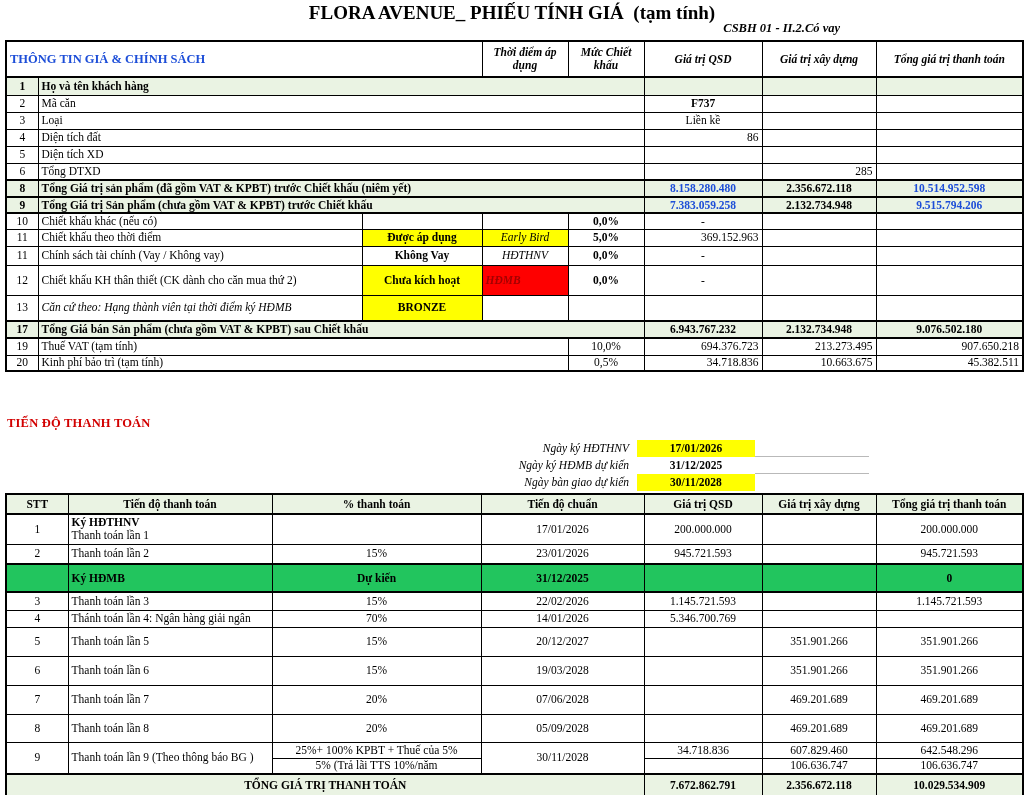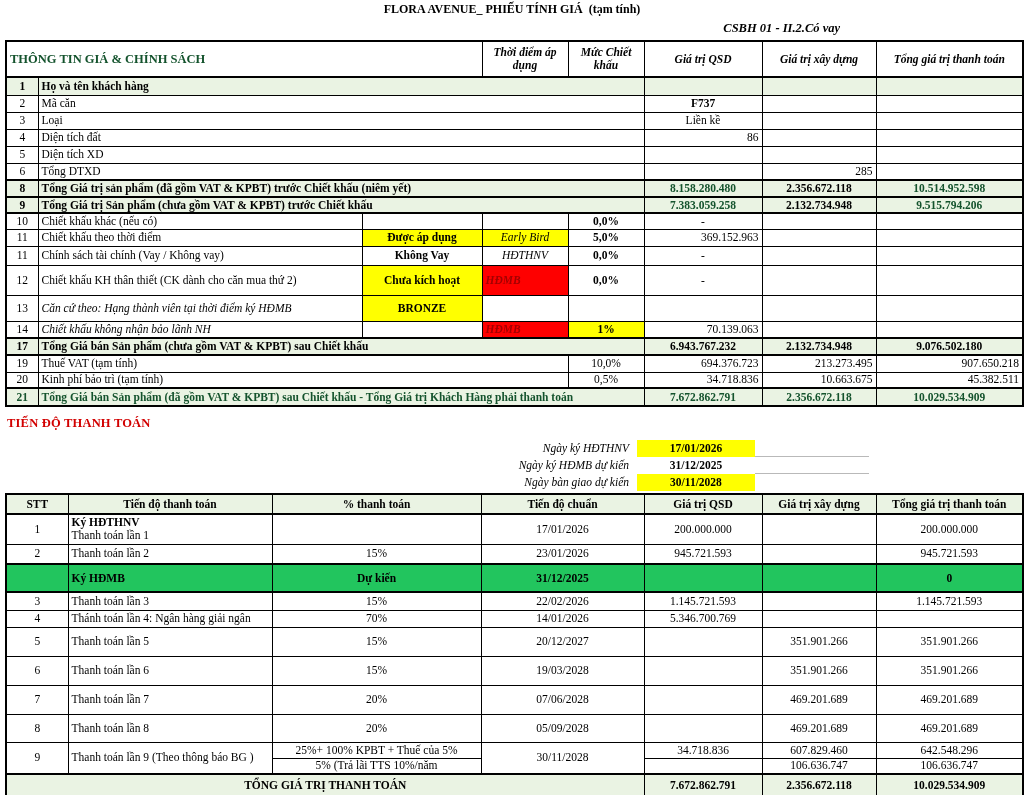--- a/index.html
+++ b/index.html
@@ -2,40 +2,40 @@
 <html><head>
 <meta charset="utf-8">
 <style>
   html,body{margin:0;padding:0}
   body{
     width:1024px;height:795px;position:relative;background:#fff;color:#000;
     font-family:"Liberation Serif","DejaVu Serif",serif;overflow:hidden;
   }
   .abs{position:absolute}
   
-  #doc-title{top:2px;left:0;width:1024px;text-align:center;font-size:12px;font-weight:bold;white-space:pre;}
+  #doc-title{top:2px;left:0;width:1024px;text-align:center;font-size:19px;font-weight:bold;white-space:pre;}
   #doc-subtitle{top:21px;left:560px;width:280px;text-align:right;font-size:12.5px;font-weight:bold;font-style:italic;}
   #payment-title{top:416px;left:7px;font-size:12.5px;font-weight:bold;color:#d20000;letter-spacing:.2px;}
   
   table{border-collapse:collapse;table-layout:fixed;border:2px solid #000;}
   td{
     border:1px solid #000;padding:0 3px;font-size:11.5px;line-height:1.12;
     vertical-align:middle;overflow:hidden;word-wrap:break-word;
   }
   #price-table{left:5px;top:40px;width:1017px;}
   #payment-table{left:5px;top:493px;width:1017px;}
   tr.thick td{border-top:2px solid #000;border-bottom:2px solid #000;}
   tr.g td{background:#eaf3e3;}
   tr.ghd td{background:#eaf3e3;margin-top:15px;}
   tr.org td{background:#22c55e;}
   td.b,.b{font-weight:bold}
   td.i,.i{font-style:italic}
   td.c{text-align:center}
   td.r{text-align:right}
-  td.red{color:#14532d}
+  td.red{color:#1d4ed8}
   td.fs12{font-size:12.5px}
   td.yel{background:#ffff00;}
   td.redbg{background:#fe0000;color:#a50000;font-style:italic;font-weight:bold;}
   td .ln-b{font-weight:bold}
   
   #contract-dates{top:440px;left:5px;width:1017px;}
   .drow{display:flex;height:17px;line-height:17px;font-family:Liberation Serif, serif;}
   .dlabel{width:632px;text-align:right;font-style:italic;font-size:11.5px;padding-right:8px;box-sizing:border-box;}
   .dval{width:118px;text-align:center;font-weight:bold;font-size:11.5px;box-sizing:border-box;}
   .dval.yel{background:#ffff00;}
@@ -167,30 +167,20 @@
       <tr style="height: 26px;">
         <td class="c">13</td>
         <td class="i">Căn cứ theo: Hạng thành viên tại thời điểm ký HĐMB</td>
         <td class="c b yel">BRONZE</td>
         <td></td>
         <td></td>
         <td></td>
         <td></td>
         <td></td>
       </tr>
-      <tr style="height: 17px;">
-        <td class="c">14</td>
-        <td class="i">Chiết khấu không nhận bảo lãnh NH</td>
-        <td></td>
-        <td class="redbg">HĐMB</td>
-        <td class="c b yel">1%</td>
-        <td class="r">70.139.063</td>
-        <td></td>
-        <td></td>
-      </tr>
       <tr class="g thick" style="height: 17px;">
         <td class="c b">17</td>
         <td class="b" colspan="4">Tổng Giá bán Sản phẩm  (chưa gồm VAT &amp; KPBT) sau Chiết khấu</td>
         <td class="c b">6.943.767.232</td>
         <td class="c b">2.132.734.948</td>
         <td class="c b">9.076.502.180</td>
       </tr>
       <tr style="height: 17px;">
         <td class="c">19</td>
         <td colspan="3">Thuế VAT (tạm tính)</td>
@@ -199,27 +189,20 @@
         <td class="r">213.273.495</td>
         <td class="r">907.650.218</td>
       </tr>
       <tr style="height: 16px;">
         <td class="c">20</td>
         <td colspan="3">Kinh phí bảo trì (tạm tính)</td>
         <td class="c">0,5%</td>
         <td class="r">34.718.836</td>
         <td class="r">10.663.675</td>
         <td class="r">45.382.511</td>
-      </tr>
-      <tr class="g thick" style="height: 18px;">
-        <td class="c b red">21</td>
-        <td class="b red" colspan="4">Tổng Giá bán Sản phẩm (đã gồm VAT &amp; KPBT) sau Chiết khấu - Tổng Giá trị Khách Hàng phải thanh toán</td>
-        <td class="c b red">7.672.862.791</td>
-        <td class="c b red">2.356.672.118</td>
-        <td class="c b red">10.029.534.909</td>
       </tr>
     </tbody>
 </table>
 
 <div id="payment-title" class="abs">TIẾN ĐỘ THANH TOÁN</div>
 
 <div id="contract-dates" class="abs">
     <div class="drow">
       <div class="dlabel">Ngày ký HĐTHNV</div>
       <div class="dval yel">17/01/2026</div>

